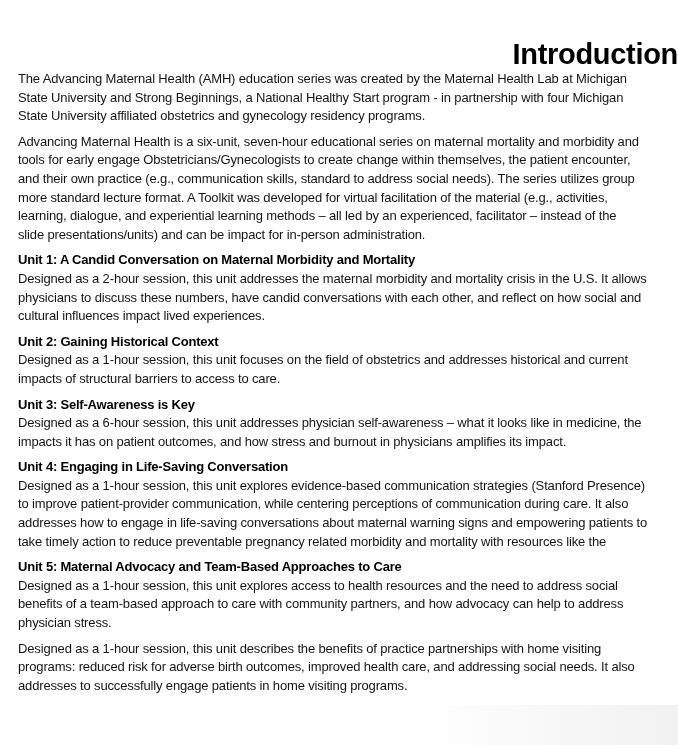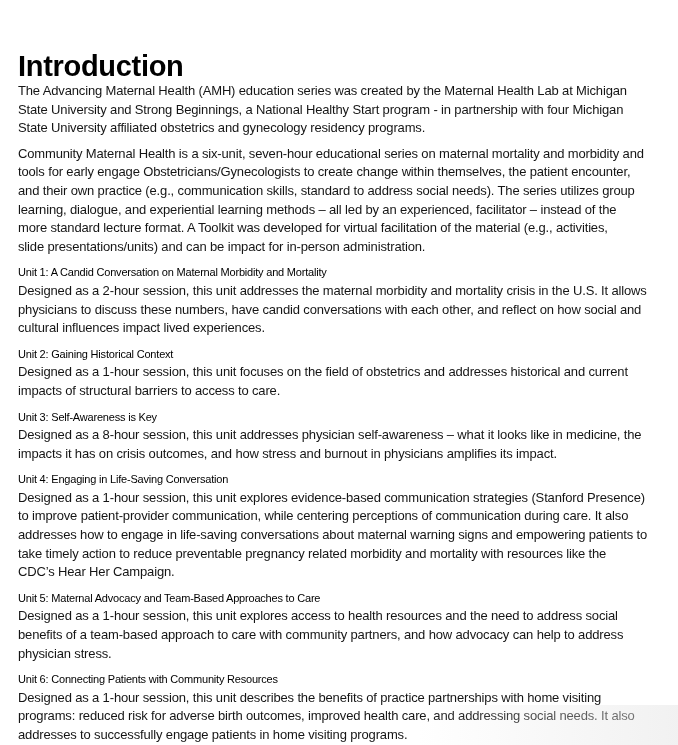--- a/index.html
+++ b/index.html
@@ -3,33 +3,33 @@
   <meta charset="utf-8">
   <style>
     html, body { margin: 0; padding: 0; background: #ffffff; }
     body {
       width: 678px; height: 745px; overflow: hidden; position: relative;
       font-family: "Liberation Sans", sans-serif; color: #111111;
     }
     .page { position: absolute; left: 18px; top: 38px; width: 660px; }
     h1 {
       font-family: "Liberation Sans", sans-serif;
-      font-weight: bold; font-size: 29px; line-height: 32px; margin: 12px 0 0 0;
-      letter-spacing: -0.3px; color: #000;
+      font-weight: bold; font-size: 29px; line-height: 32px; margin: 0 0 0 0;
+      letter-spacing: -0.3px; color: #000; text-align: right;
     }
     .p {
       font-family: "Liberation Sans", sans-serif;
       font-size: 13px; line-height: 18.6px; margin: 0;
       white-space: nowrap; color: #151515; letter-spacing: -0.15px;
     }
     .p span.line { display: block; }
     .gap { height: 7px; }
     .unit-title {
       font-family: "Liberation Sans", sans-serif;
-      font-weight: normal; font-size: 11px; line-height: 18.6px; margin: 0;
+      font-weight: bold; font-size: 13px; line-height: 18.6px; margin: 0;
       color: #000; letter-spacing: -0.2px; white-space: nowrap;
     }
     .fade {
       position: absolute; right: 0; bottom: 0; width: 260px; height: 40px;
       background: linear-gradient(to left, rgba(230,230,230,0.55), rgba(255,255,255,0));
       pointer-events: none;
     }
   </style>
 </head>
 <body>
@@ -37,25 +37,25 @@
 <div class="page">
   <h1>Introduction</h1>
 
   <div class="p">
     <span class="line">The Advancing Maternal Health (AMH) education series was created by the Maternal Health Lab at Michigan</span>
     <span class="line">State University and Strong Beginnings, a National Healthy Start program - in partnership with four Michigan</span>
     <span class="line">State University affiliated obstetrics and gynecology residency programs.</span>
   </div>
   <div class="gap"></div>
   <div class="p">
-    <span class="line">Community Maternal Health is a six-unit, seven-hour educational series on maternal mortality and morbidity and</span>
+    <span class="line">Advancing Maternal Health is a six-unit, seven-hour educational series on maternal mortality and morbidity and</span>
     <span class="line">tools for early engage Obstetricians/Gynecologists to create change within themselves, the patient encounter,</span>
     <span class="line">and their own practice (e.g., communication skills, standard to address social needs). The series utilizes group</span>
+    <span class="line">more standard lecture format. A Toolkit was developed for virtual facilitation of the material (e.g., activities,</span>
     <span class="line">learning, dialogue, and experiential learning methods – all led by an experienced, facilitator – instead of the</span>
-    <span class="line">more standard lecture format. A Toolkit was developed for virtual facilitation of the material (e.g., activities,</span>
     <span class="line">slide presentations/units) and can be impact for in-person administration.</span>
   </div>
   <div class="gap"></div>
 
   <div>
     <div class="unit-title">Unit 1: A Candid Conversation on Maternal Morbidity and Mortality</div>
     <div class="p">
       <span class="line">Designed as a 2-hour session, this unit addresses the maternal morbidity and mortality crisis in the U.S. It allows</span>
       <span class="line">physicians to discuss these numbers, have candid conversations with each other, and reflect on how social and</span>
       <span class="line">cultural influences impact lived experiences.</span>
@@ -68,50 +68,48 @@
     <div class="p">
       <span class="line">Designed as a 1-hour session, this unit focuses on the field of obstetrics and addresses historical and current</span>
       <span class="line">impacts of structural barriers to access to care.</span>
     </div>
   </div>
   <div class="gap"></div>
 
   <div>
     <div class="unit-title">Unit 3: Self-Awareness is Key</div>
     <div class="p">
-      <span class="line">Designed as a 8-hour session, this unit addresses physician self-awareness – what it looks like in medicine, the</span>
-      <span class="line">impacts it has on crisis outcomes, and how stress and burnout in physicians amplifies its impact.</span>
+      <span class="line">Designed as a 6-hour session, this unit addresses physician self-awareness – what it looks like in medicine, the</span>
+      <span class="line">impacts it has on patient outcomes, and how stress and burnout in physicians amplifies its impact.</span>
     </div>
   </div>
   <div class="gap"></div>
 
   <div>
     <div class="unit-title">Unit 4: Engaging in Life-Saving Conversation</div>
     <div class="p">
       <span class="line">Designed as a 1-hour session, this unit explores evidence-based communication strategies (Stanford Presence)</span>
       <span class="line">to improve patient-provider communication, while centering perceptions of communication during care. It also</span>
       <span class="line">addresses how to engage in life-saving conversations about maternal warning signs and empowering patients to</span>
       <span class="line">take timely action to reduce preventable pregnancy related morbidity and mortality with resources like the</span>
-      <span class="line">CDC’s Hear Her Campaign.</span>
     </div>
   </div>
   <div class="gap"></div>
 
   <div>
     <div class="unit-title">Unit 5: Maternal Advocacy and Team-Based Approaches to Care</div>
     <div class="p">
       <span class="line">Designed as a 1-hour session, this unit explores access to health resources and the need to address social</span>
       <span class="line">benefits of a team-based approach to care with community partners, and how advocacy can help to address</span>
       <span class="line">physician stress.</span>
     </div>
   </div>
   <div class="gap"></div>
 
   <div>
-    <div class="unit-title">Unit 6: Connecting Patients with Community Resources</div>
     <div class="p">
       <span class="line">Designed as a 1-hour session, this unit describes the benefits of practice partnerships with home visiting</span>
       <span class="line">programs: reduced risk for adverse birth outcomes, improved health care, and addressing social needs. It also</span>
       <span class="line">addresses to successfully engage patients in home visiting programs.</span>
     </div>
   </div>
 </div>
 
 <div class="fade"></div>
 

